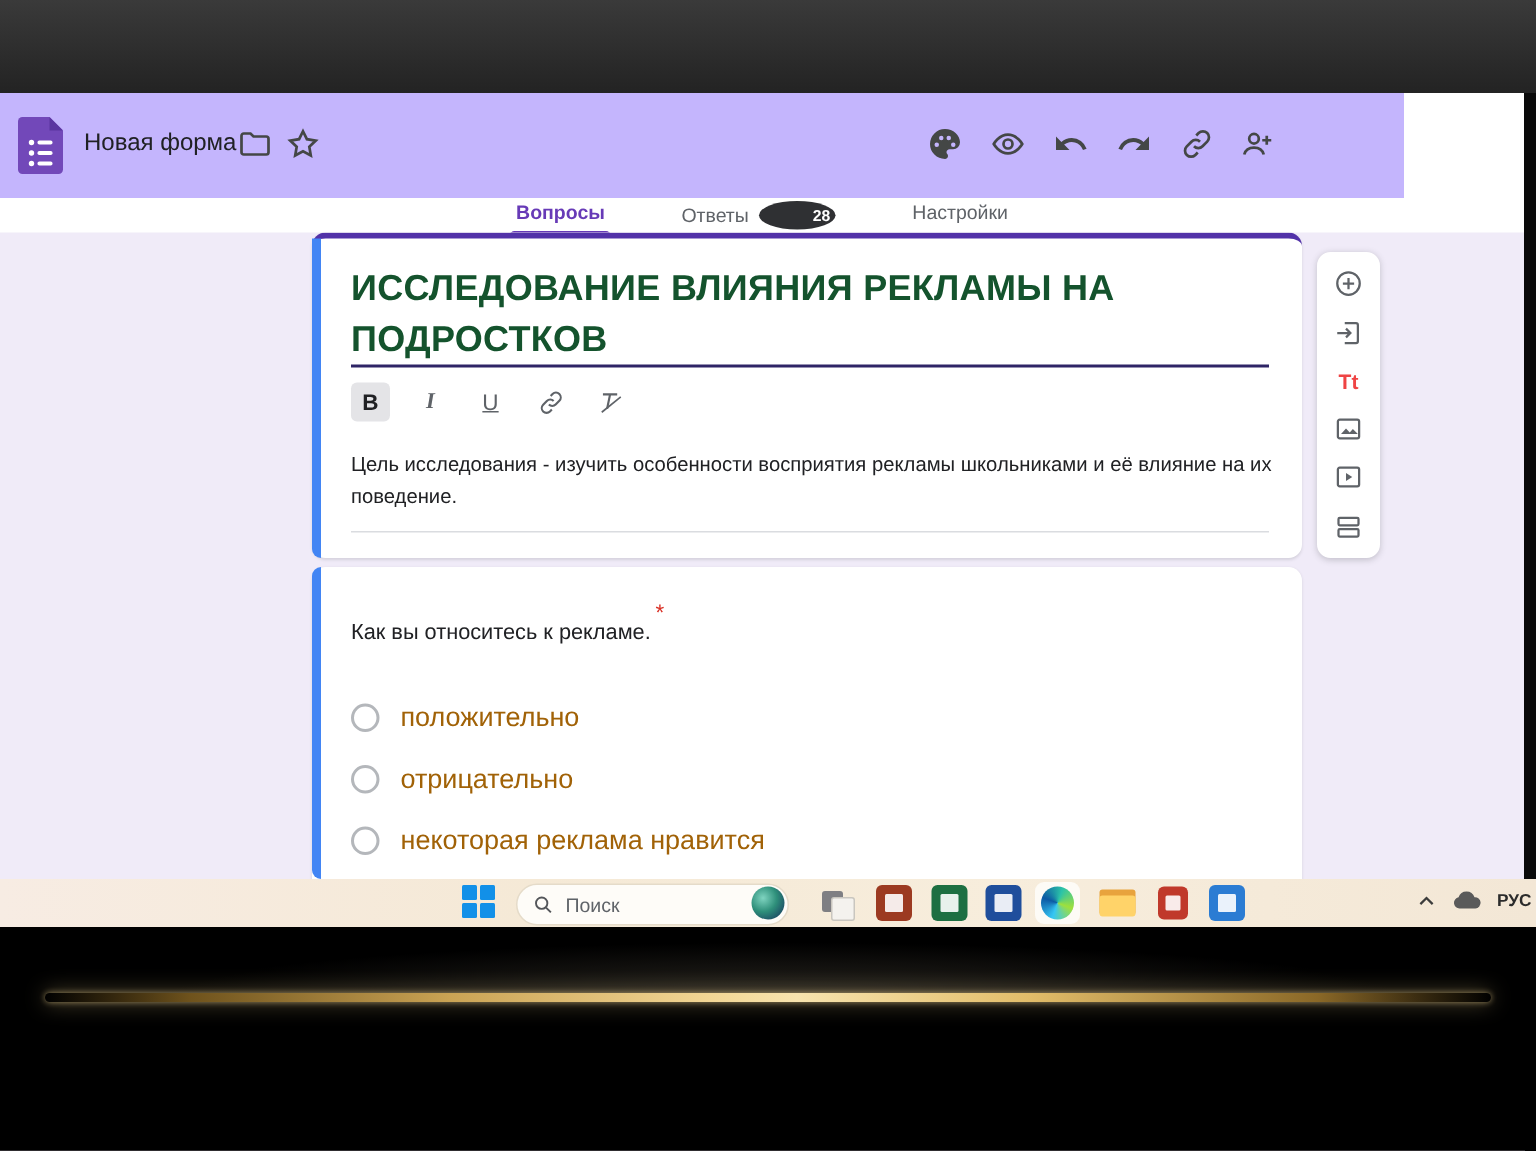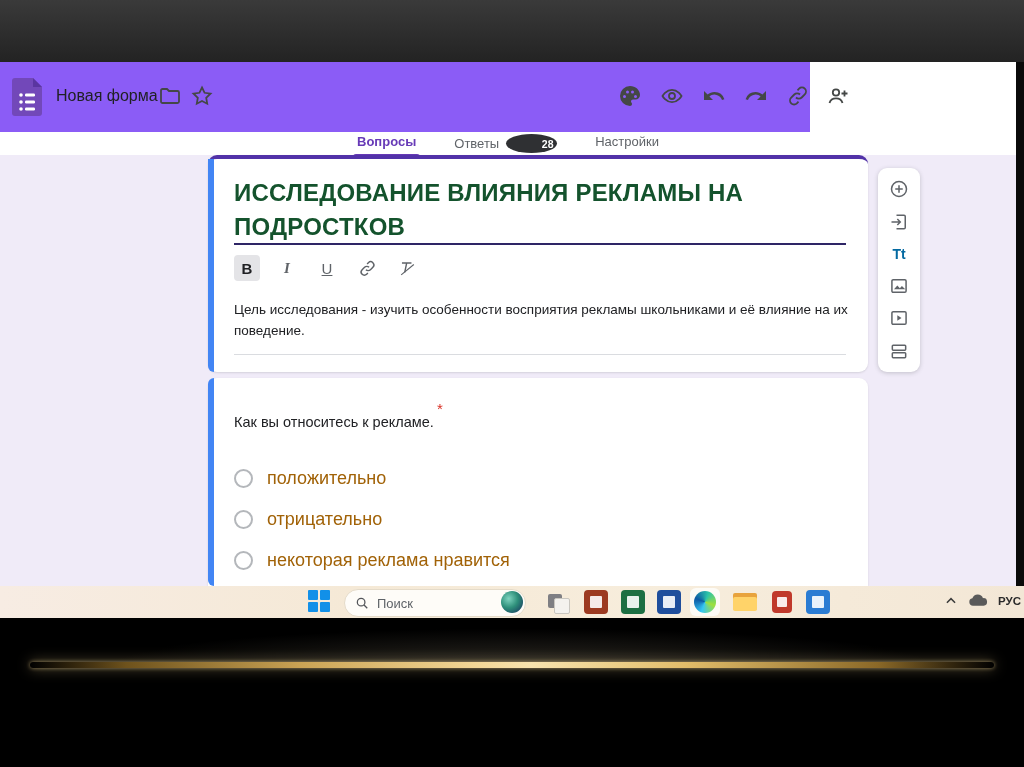--- a/index.html
+++ b/index.html
@@ -6,34 +6,34 @@
   .slide{position:relative;width:1024px;height:767px;background:#000;overflow:hidden;
          font-family:"Liberation Sans",sans-serif;-webkit-font-smoothing:antialiased;}
   
   .top-bar{position:absolute;left:0;top:0;width:1024px;height:62px;
            background:linear-gradient(180deg,#3a3a3a 0%,#2c2c2c 60%,#232323 100%);}
   
   .app{position:absolute;left:0;top:62px;width:1024px;height:524px;background:#fff;}
   .right-black-strip{position:absolute;left:1016px;top:62px;width:8px;height:524px;background:#0a0a0a;}
 
   
-  .forms-header{position:absolute;left:0;top:0;width:810px;height:70px;background:#8b5cf6;}
+  .forms-header{position:absolute;left:0;top:0;width:936px;height:70px;background:#c4b5fd;}
   .forms-logo{position:absolute;left:12px;top:16px;width:30px;height:38px;}
   .doc-title{position:absolute;left:56px;top:25px;font-size:16px;color:#202124;}
   .hd-ic{position:absolute;top:22px;width:24px;height:24px;color:#444746;cursor:pointer;}
   .hd-ic svg{width:24px;height:24px;display:block;}
   .publish-btn{position:absolute;right:20px;top:14px;height:34px;padding:0 12px 0 16px;
       display:flex;align-items:center;gap:10px;background:#fff;border:1px solid #c9c5d2;
       border-radius:9px;cursor:pointer;}
   .publish-btn span{font-size:14px;color:#5b3e9e;}
   .publish-btn svg{width:18px;height:18px;color:#5b3e9e;}
 
   
   .tabs{position:absolute;left:0;top:70px;width:1016px;height:23px;background:#fff;
-        display:flex;justify-content:center;align-items:flex-start;gap:30px;}
+        display:flex;justify-content:center;align-items:flex-start;gap:43px;}
   .tab{position:relative;font-size:13px;color:#5f6368;padding:2px 4px 8px;cursor:pointer;
        display:flex;align-items:center;gap:7px;}
   .tab.active{color:#673ab7;font-weight:bold;}
   .tab.active .tab-underline{position:absolute;left:0;right:0;bottom:0;height:3px;
        background:#673ab7;border-radius:3px 3px 0 0;}
   .badge{display:inline-flex;align-items:center;justify-content:center;width:19px;height:19px;
        border-radius:50%;background:#2f3033;color:#fff;font-size:10.5px;font-weight:bold;padding-left:32px;}
 
   
   .form-bg{position:absolute;left:0;top:93px;width:1016px;height:431px;background:#f0ebf8;}
@@ -64,21 +64,21 @@
   .radio{width:19px;height:19px;border:2px solid #b4b7bb;border-radius:50%;background:#fff;
         box-sizing:border-box;cursor:pointer;flex:0 0 auto;}
   .option-label{font-size:18px;color:#a16207;}
 
   
   .side-toolbar{position:absolute;left:878px;top:13px;width:42px;height:204px;background:#fff;
         border-radius:9px;box-shadow:0 1px 4px rgba(60,64,67,.25);display:flex;flex-direction:column;
         align-items:center;justify-content:space-evenly;}
   .st-ic{width:22px;height:22px;color:#5f6368;cursor:pointer;display:flex;align-items:center;justify-content:center;}
   .st-ic svg{width:20px;height:20px;}
-  .st-tt{font-size:14px;font-weight:bold;color:#0369a1;text-align:center;}
+  .st-tt{font-size:14px;font-weight:bold;color:#ef4444;text-align:center;}
 
   
   .taskbar{position:absolute;left:0;top:586px;width:1024px;height:32px;
         background:linear-gradient(90deg,#f7ece3 0%,#f5e9d6 35%,#f7eddc 65%,#f3e7d6 100%);}
   .tb{position:absolute;top:4px;width:24px;height:24px;border-radius:4px;cursor:pointer;}
   .start{left:308px;display:grid;grid-template-columns:10px 10px;grid-template-rows:10px 10px;gap:2px;
         width:22px;height:22px;border-radius:0;}
   .start div{background:#1290e8;border-radius:1px;}
   .search-pill{position:absolute;left:344px;top:3px;width:180px;height:26px;background:#fefcf8;
         border:1px solid #e5dbc9;border-radius:14px;display:flex;align-items:center;cursor:text;}

